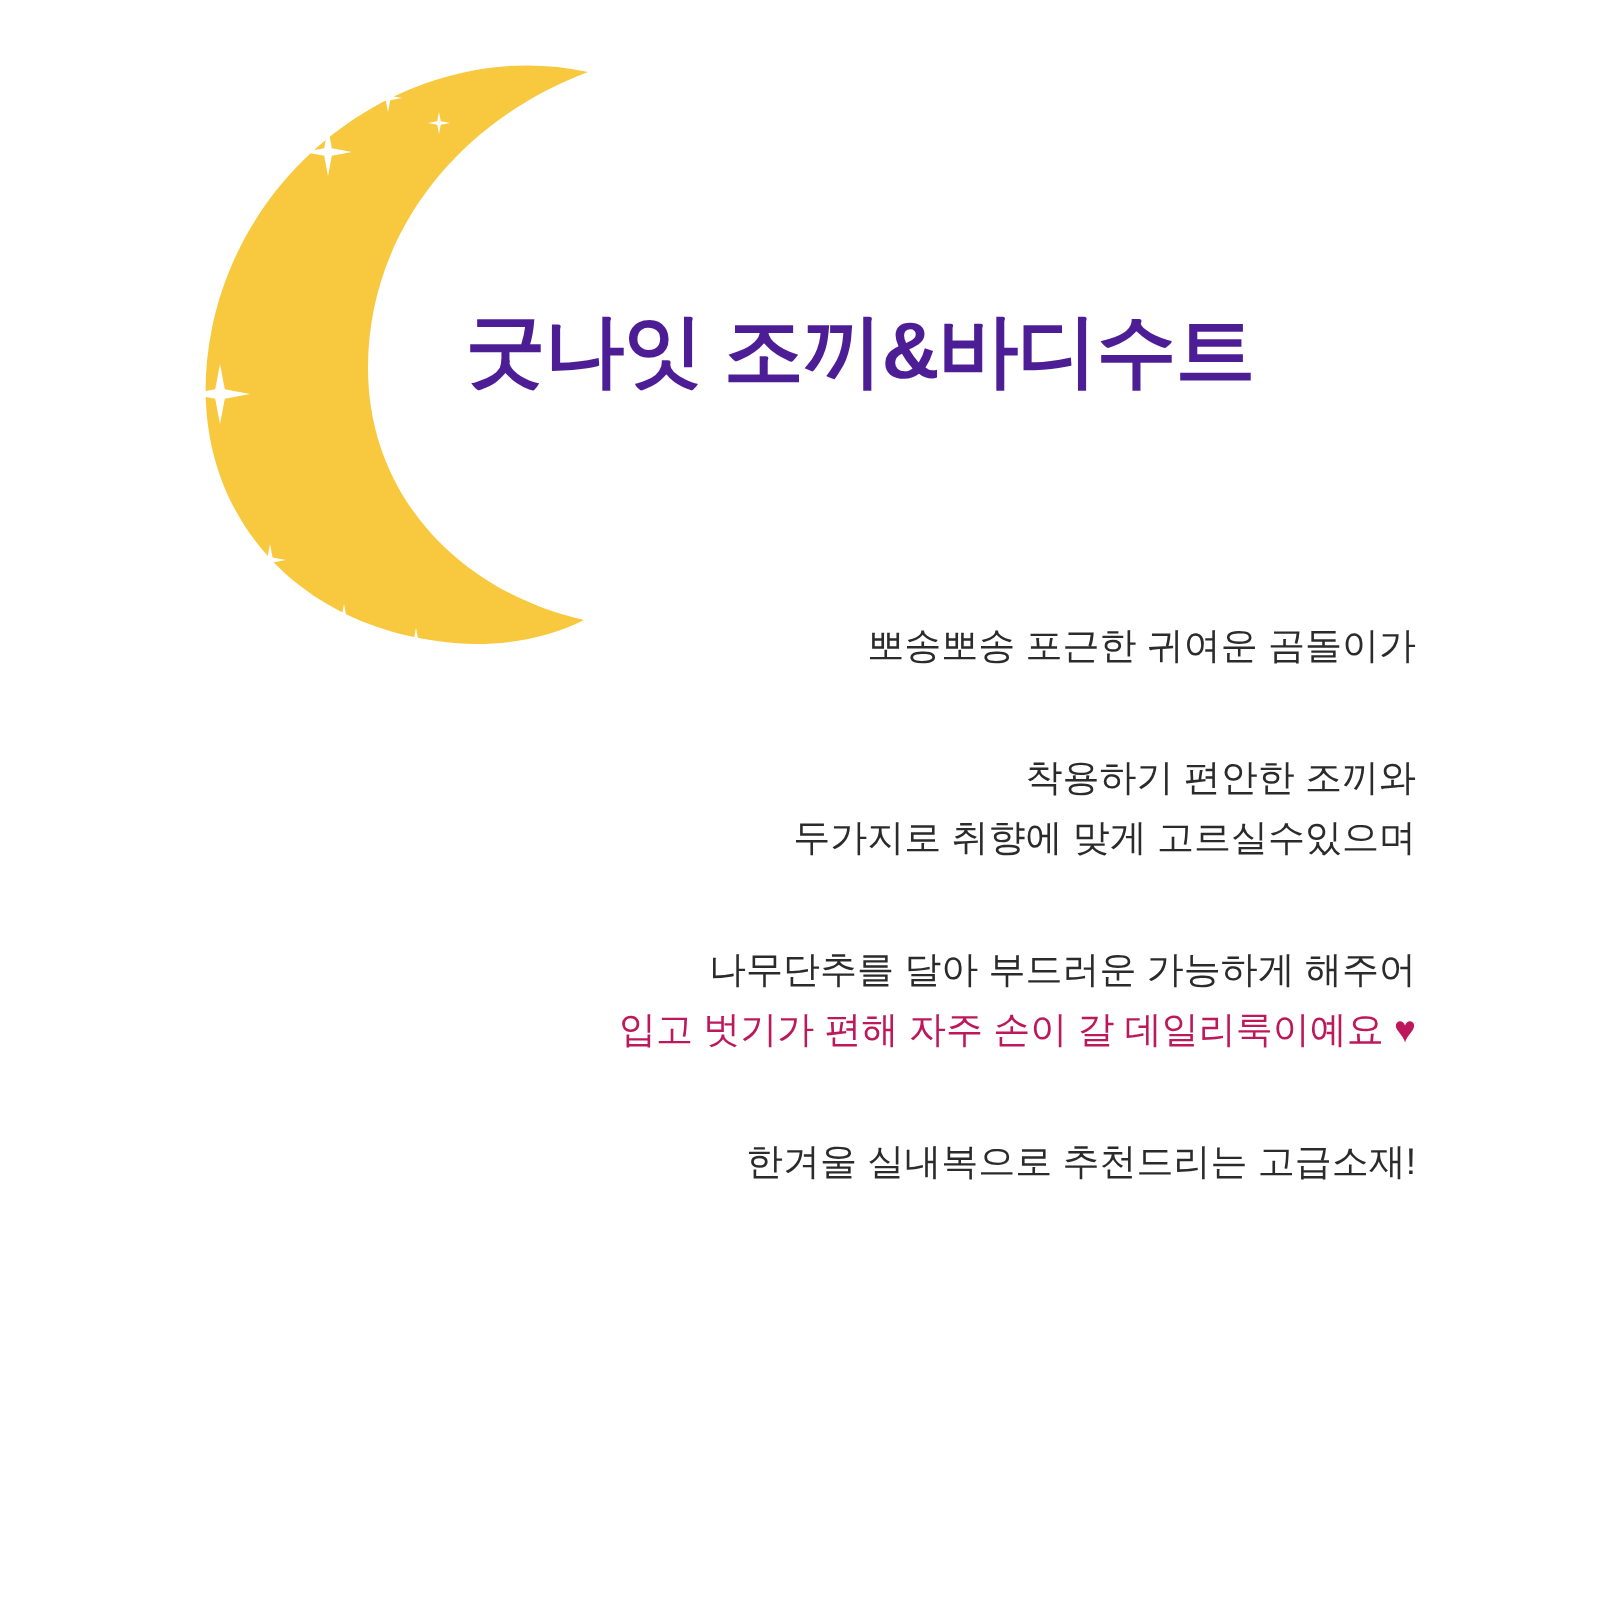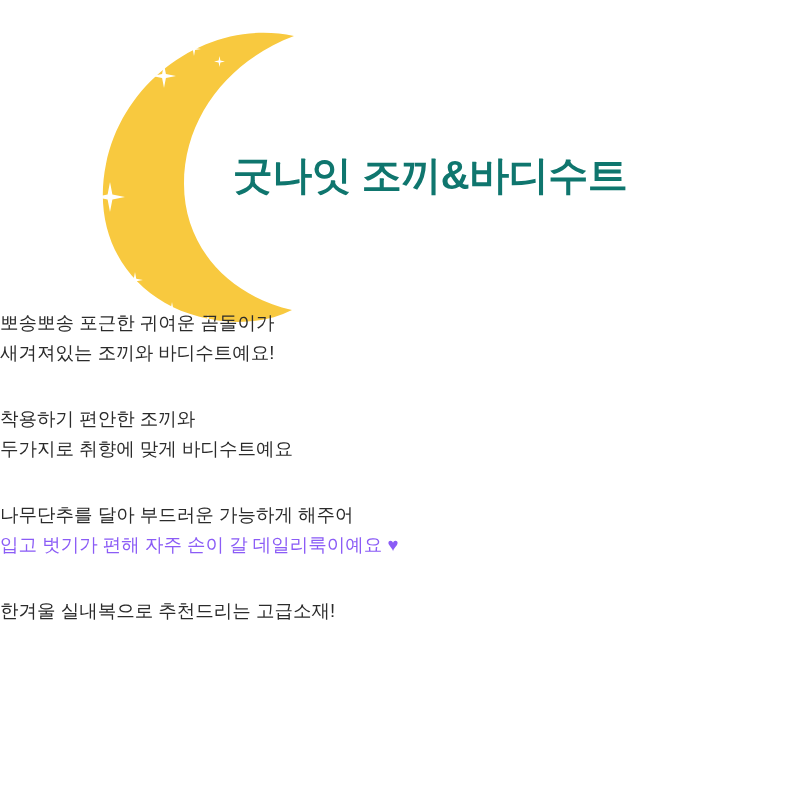--- a/index.html
+++ b/index.html
@@ -48,47 +48,47 @@
     position: absolute;
     left: 0;
     top: 148px;
     width: 800px;
     text-align: center;
     padding-left: 60px;
     box-sizing: border-box;
     font-size: 40px;
     font-weight: bold;
     letter-spacing: -0.5px;
-    color: #0f766e;
+    color: #4c1d95;
     white-space: nowrap;
   }
 
   
   .body-copy {
     position: absolute;
     left: 0;
     top: 308px;
     width: 708px;
-    text-align: left;
+    text-align: right;
     font-size: 18.5px;
     line-height: 30px;
     color: #2b2b2b;
   }
   .para {
     margin: 0;
   }
   .para + .para {
     margin-top: 36px;
   }
   .line {
     display: block;
     white-space: nowrap;
   }
   .heart {
-    color: #8b5cf6;
+    color: #be185d;
   }
 </style>
 </head>
 <body>
 
 <div class="page">
 
   <div class="moon-wrap">
     <svg class="moon" viewBox="0 0 290 300" xmlns="http://www.w3.org/2000/svg" aria-hidden="true">
       <path d="M232 12 C150 -6 62 52 44 140 C26 228 86 296 176 298 C196 298 214 294 230 286 C168 272 122 224 122 160 C122 92 168 36 232 12 Z" fill="#f8c93f"></path>
@@ -102,26 +102,25 @@
     <div class="star" style="left:100px; top:278px; width:20px; height:20px;"></div>
     <div class="star" style="left:140px; top:290px; width:12px; height:12px;"></div>
   </div>
 
   <div class="title">굿나잇 조끼&amp;바디수트</div>
 
   <div class="body-copy">
 
     <p class="para">
       <span class="line">뽀송뽀송 포근한 귀여운 곰돌이가</span>
-      <span class="line">새겨져있는 조끼와 바디수트예요!</span>
     </p>
 
     <p class="para">
       <span class="line">착용하기 편안한 조끼와</span>
-      <span class="line">두가지로 취향에 맞게 바디수트예요</span>
+      <span class="line">두가지로 취향에 맞게 고르실수있으며</span>
     </p>
 
     <p class="para">
       <span class="line">나무단추를 달아 부드러운 가능하게 해주어</span>
       <span class="line heart">입고 벗기가 편해 자주 손이 갈 데일리룩이예요 ♥</span>
     </p>
 
     <p class="para">
       <span class="line">한겨울 실내복으로 추천드리는 고급소재!</span>
     </p>

